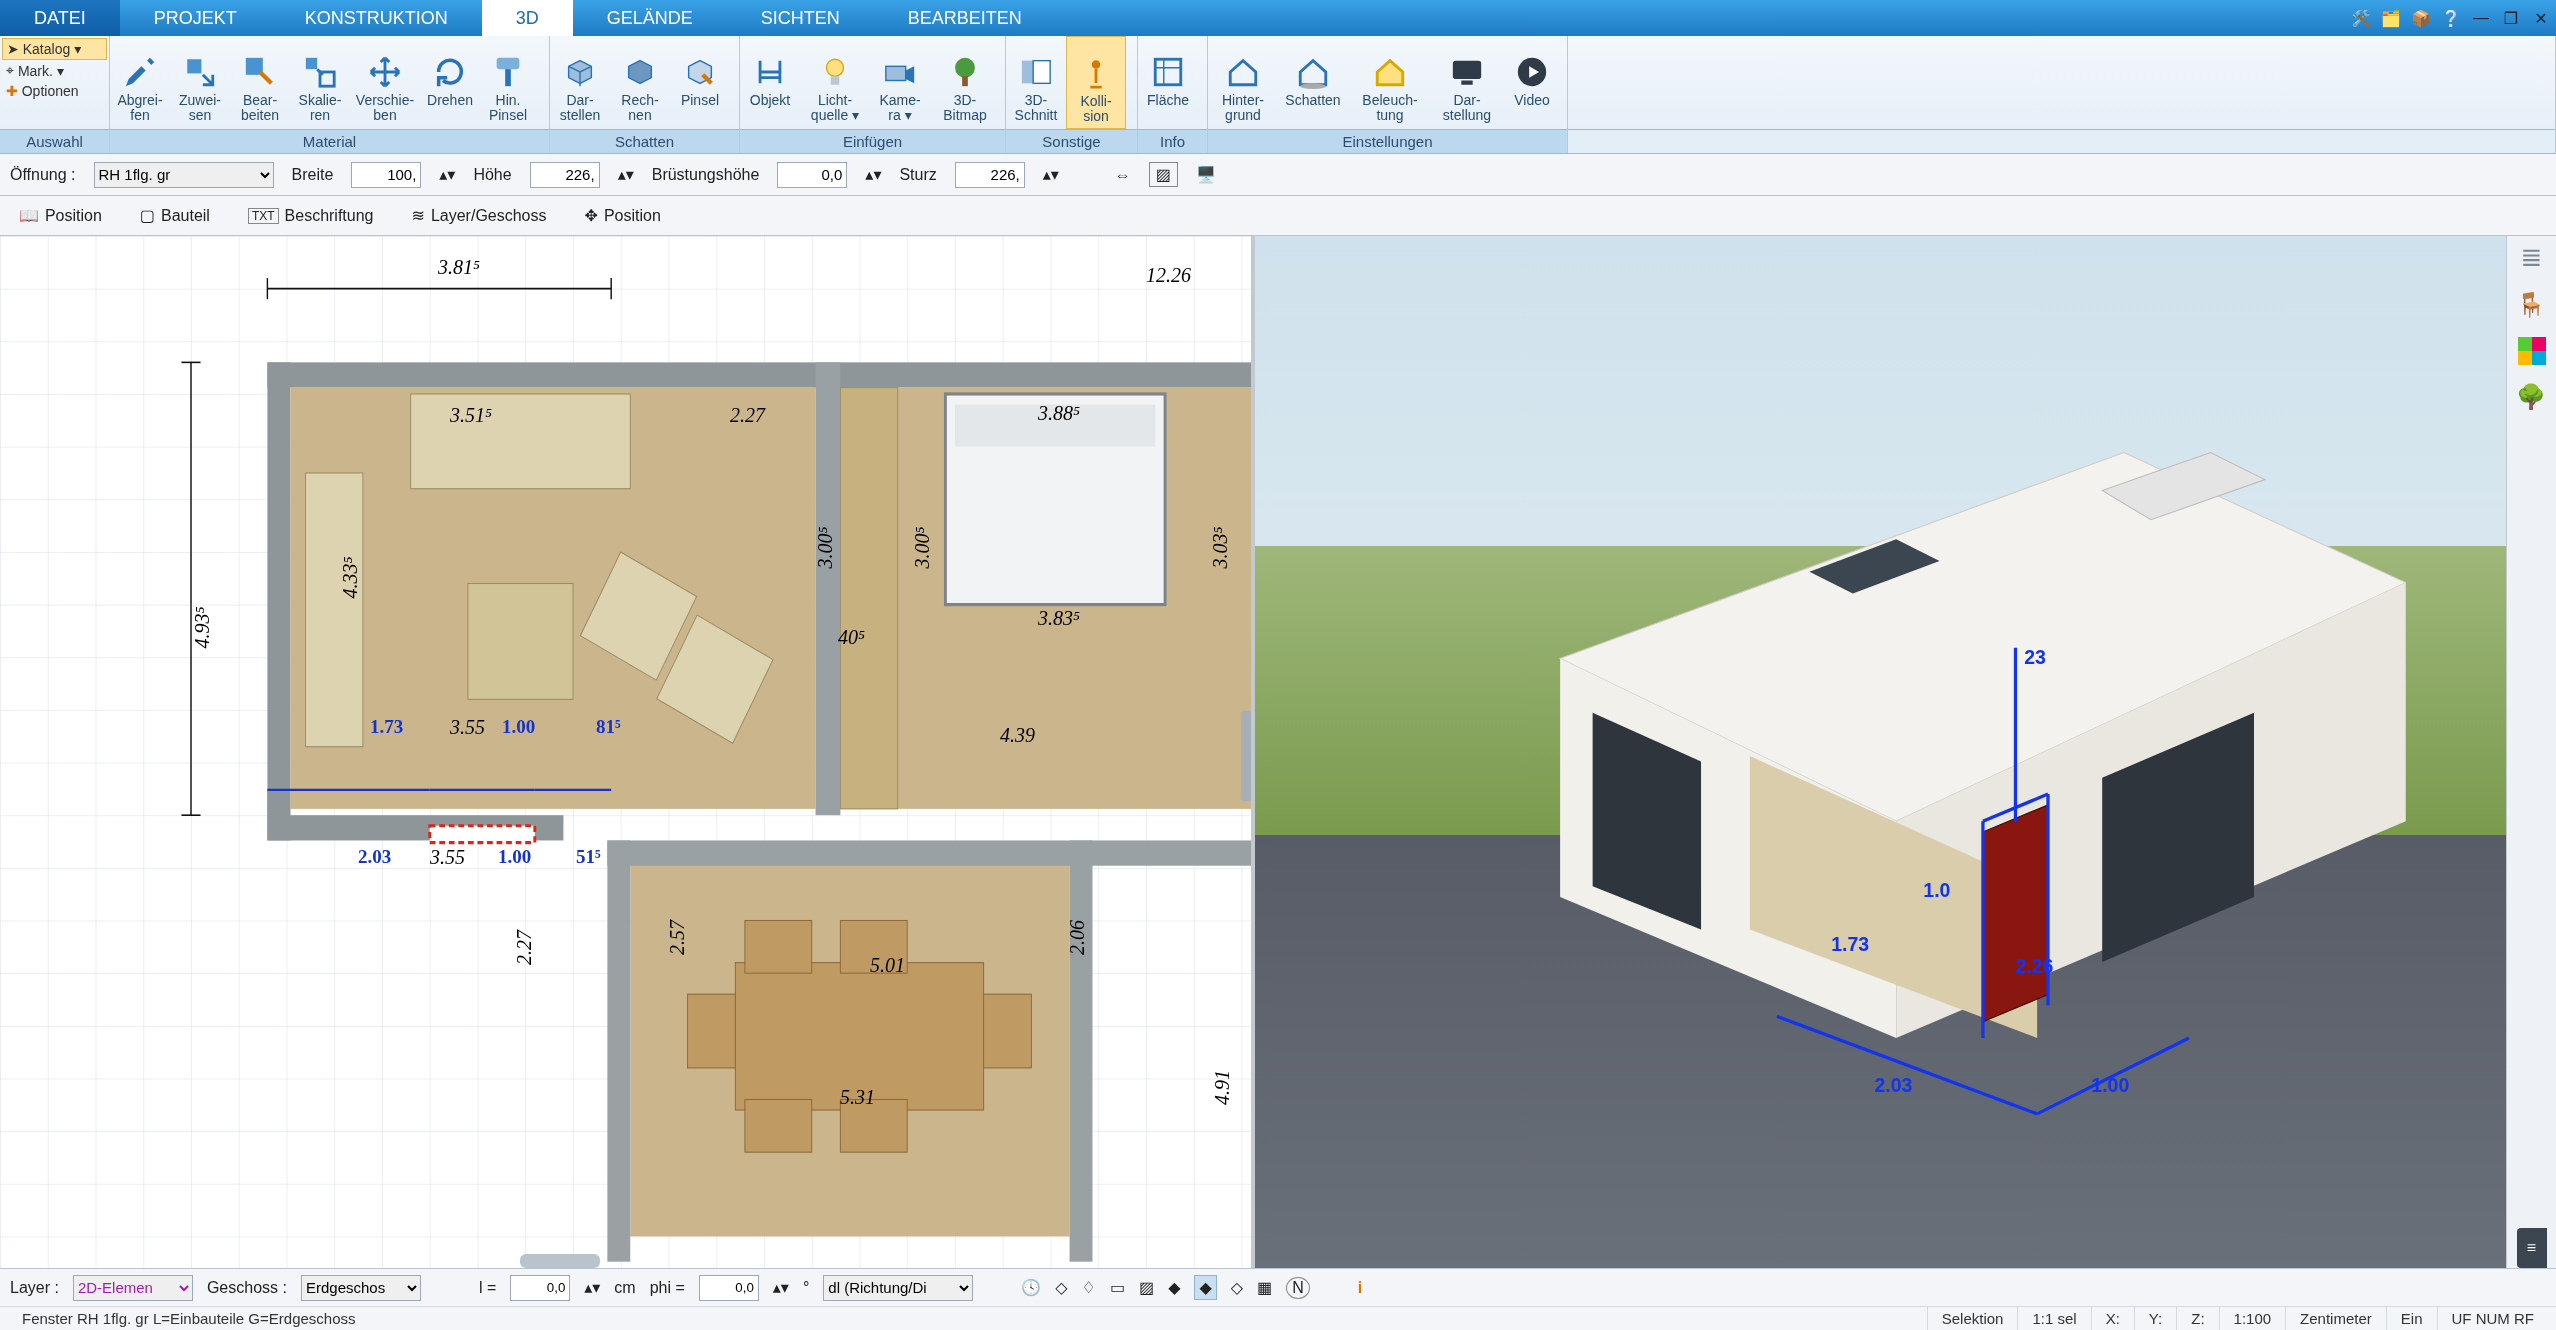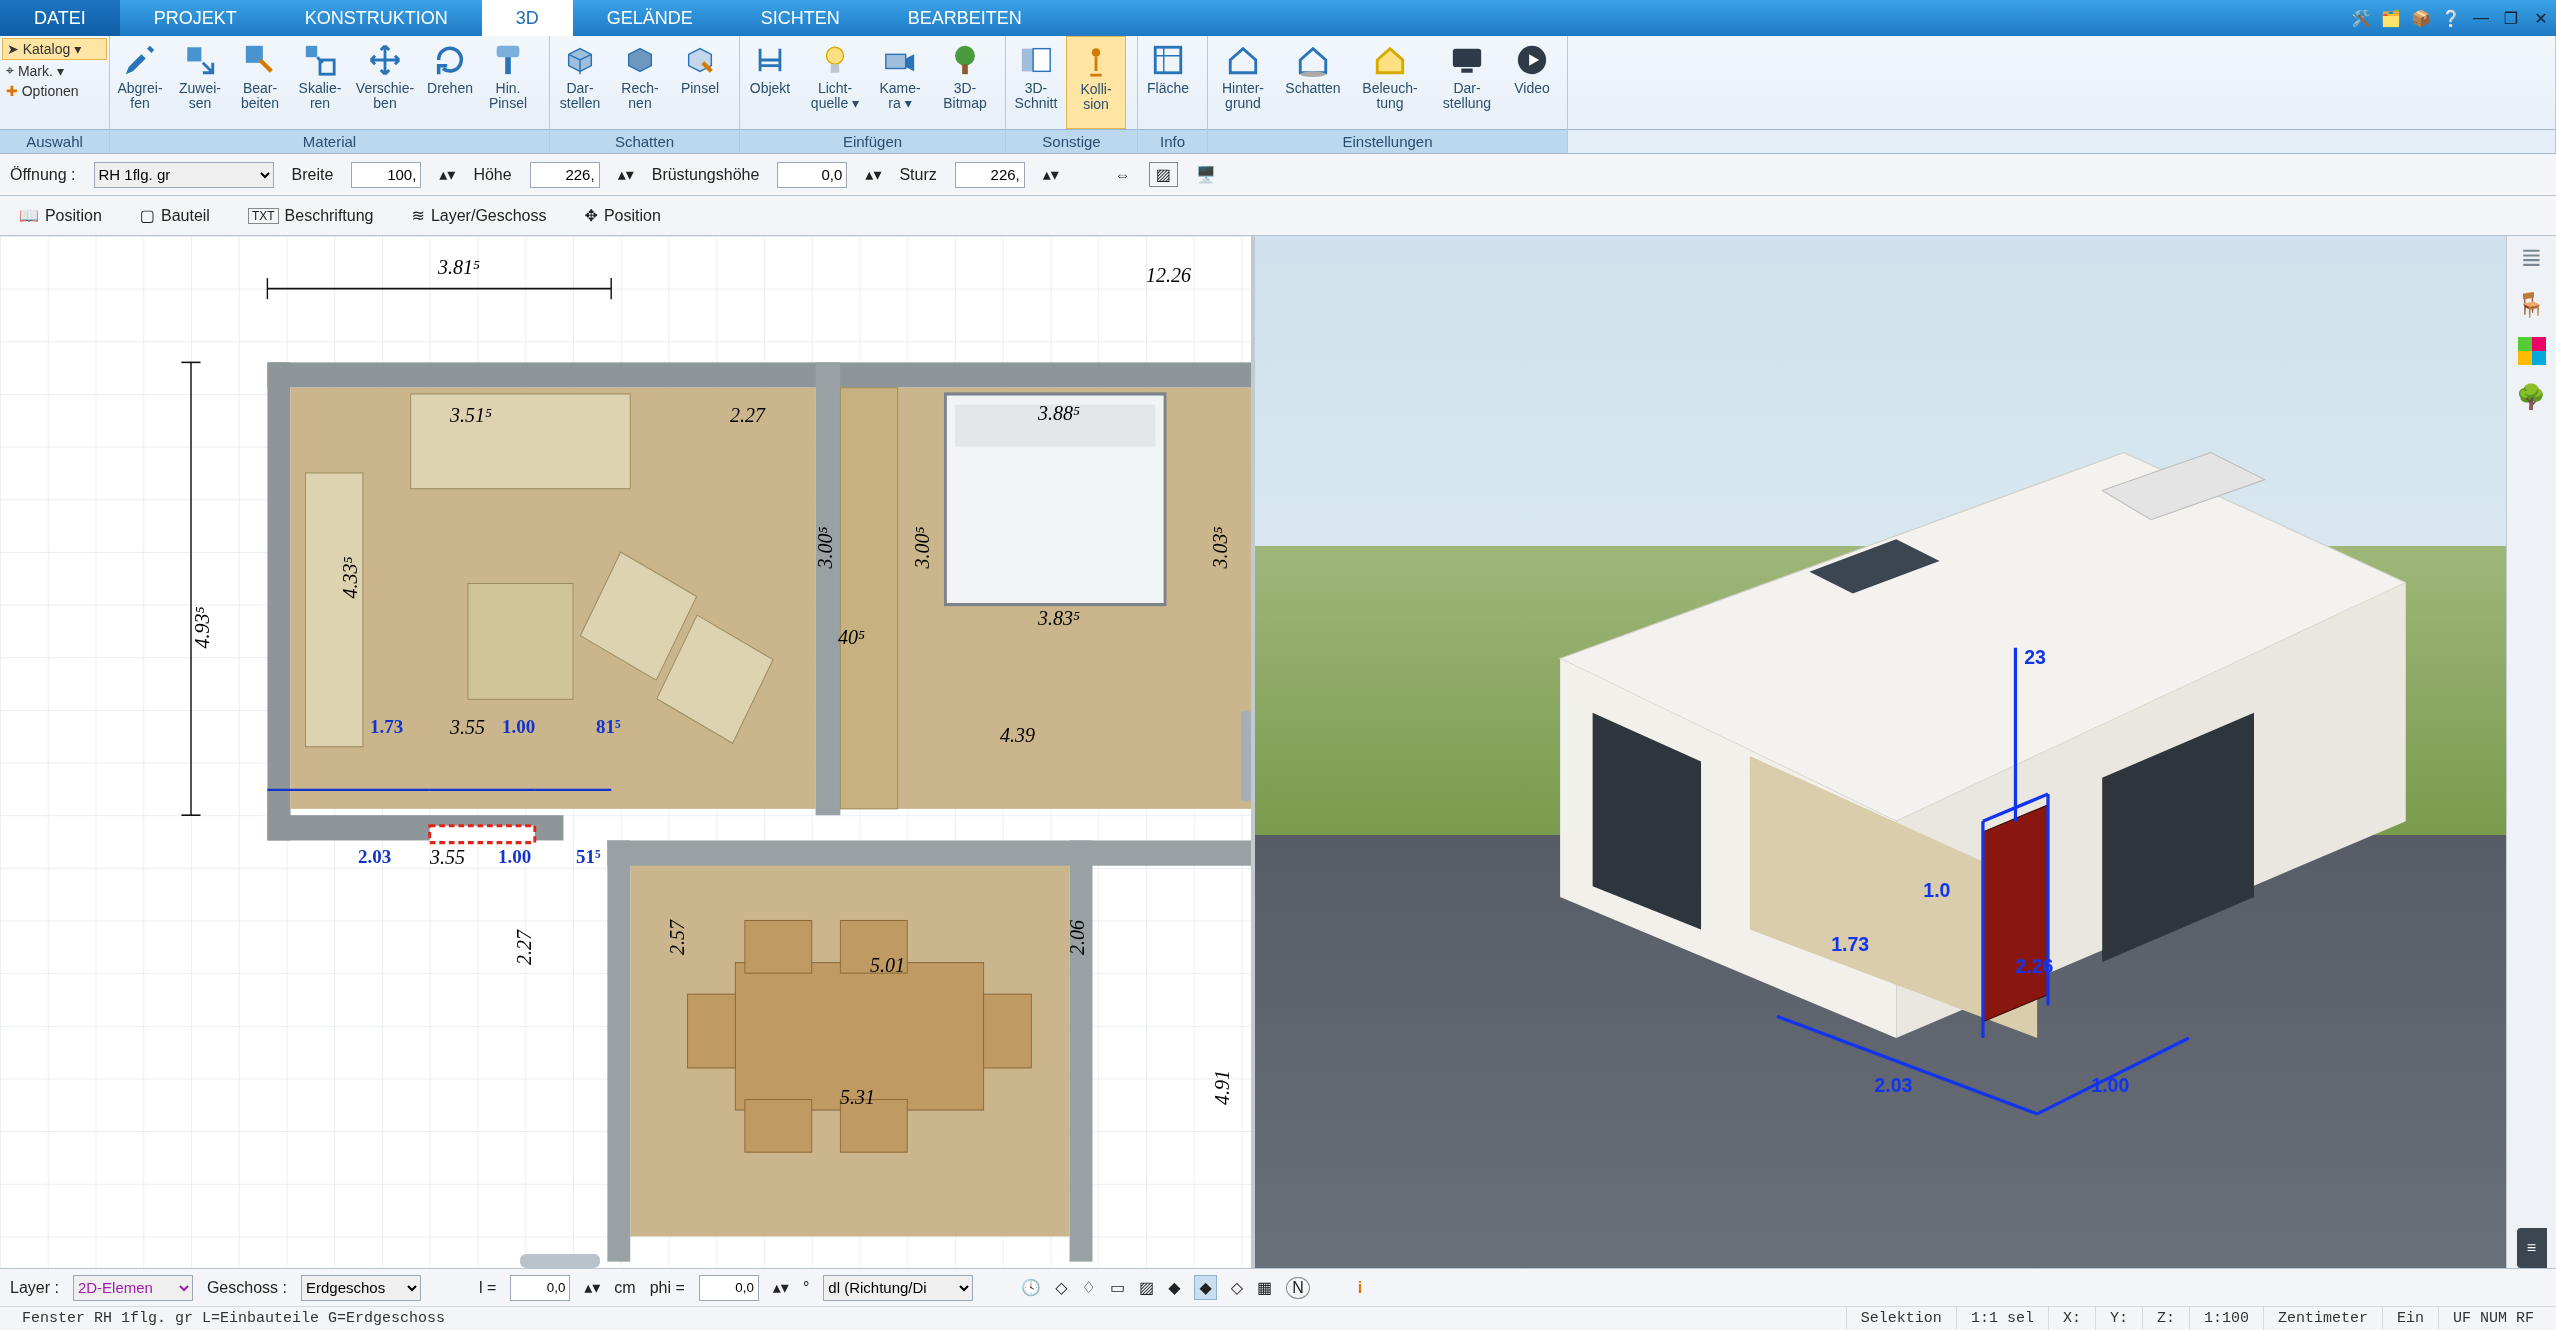--- a/index.html
+++ b/index.html
@@ -11,21 +11,21 @@
 #menu-tabs .tab.datei { background: linear-gradient(#1d75bf,#0e5ea6); }
 #menu-tabs .tab.active { background: #fff; color: #1e6db4; }
 #menu-tabs .spacer { flex: 1; }
 #menu-tabs .win-btn { width: 30px; display:flex; align-items:center; justify-content:center; color:#123; font-size:16px; }
 #menu-tabs .tools { width:30px; display:flex; align-items:center; justify-content:center; }
 
 #ribbon { height: 118px; display:flex; background: linear-gradient(#f2f7fb,#e4eef7); border-bottom:1px solid #9cb9d4; }
 .rib-group { display:flex; flex-direction:column; border-right:1px solid #b7cadd; }
 .rib-group .items { flex:1; display:flex; }
 .rib-group .caption { height:24px; text-align:center; font-size:15px; background:#bcd8ef; color:#2b4e6e; border-top:1px solid #9cb9d4; display:flex; align-items:center; justify-content:center; }
-.rib-btn { width:70px; display:flex; flex-direction:column; align-items:center; justify-content:flex-start; padding-top:8px; font-size:14px; color:#2b4e6e; text-align:center; line-height:1.1; cursor:pointer; }
+.rib-btn { width:70px; display:flex; flex-direction:column; align-items:center; justify-content:flex-start; padding-top:20px; font-size:14px; color:#2b4e6e; text-align:center; line-height:1.1; cursor:pointer; }
 .rib-btn .ic { width:34px; height:34px; margin-bottom:3px; display:flex; align-items:center; justify-content:center; }
 .rib-btn.active { background:#ffe5a3; border:1px solid #e0b74d; }
 .rib-btn.small { width:60px; }
 .rib-btn.wide { width:84px; }
 .rib-btn.narrow { width:56px; }
 
 
 #sel-group { width:110px; }
 #sel-group .row { display:flex; align-items:center; padding:2px 4px; gap:4px; font-size:14px; color:#333; }
 #sel-group .row.selected { background:#ffe5a3; border:1px solid #e0b74d; }
@@ -40,21 +40,21 @@
 #workspace { height: calc(100% - 36px - 118px - 42px - 40px - 38px - 24px); display:flex; }
 #view-2d { flex:1; position:relative; border-right:4px solid #c2c9d0; overflow:hidden; }
 #view-3d { flex:1; position:relative; overflow:hidden; }
 #side-tools { width:50px; background:#eef2f6; border-left:1px solid #c2c9d0; display:flex; flex-direction:column; align-items:center; padding-top:6px; gap:18px; }
 
 #bottom-bar { height:38px; background:#f3f5f8; border-top:1px solid #b9c4d0; display:flex; align-items:center; padding:0 10px; gap:14px; font-size:16px; color:#222; }
 #bottom-bar select { height:26px; border:1px solid #9aa9b8; font-size:15px; }
 #bottom-bar input { width:60px; height:26px; border:1px solid #9aa9b8; text-align:right; padding:0 4px; }
 
 #status-bar { height:24px; background:#f3f5f8; border-top:1px solid #d3dae1; display:flex; align-items:center; font-size:15px; color:#333; padding:0 8px; }
-#status-bar .cell { padding:0 14px; border-left:1px solid #d3dae1; height:100%; display:flex; align-items:center;font-family:Liberation Mono, monospace; }
+#status-bar .cell { padding:0 14px; border-left:1px solid #d3dae1; height:100%; display:flex; align-items:center; }
 #status-bar .cell:first-child { border-left:none; flex:1; }
 
 svg.ic { width:30px; height:30px; }
 .dim { position:absolute; color:#000; font-style:italic; font-size:20px; font-family: Georgia, serif; }
 .dim.blue { color:#1234cc; font-style:normal; font-family:"Segoe UI"; font-size:19px; font-weight:600; }
 
 
 #view-3d .sky { position:absolute; inset:0; background:linear-gradient(#cfe1ec 0%, #d8e7ef 30%, #9fb77a 30%, #7a9b4e 58%, #575c66 58%, #6a707a 100%); }
 #view-3d .house { position:absolute; left:14%; top:18%; width:78%; height:70%; }
 

